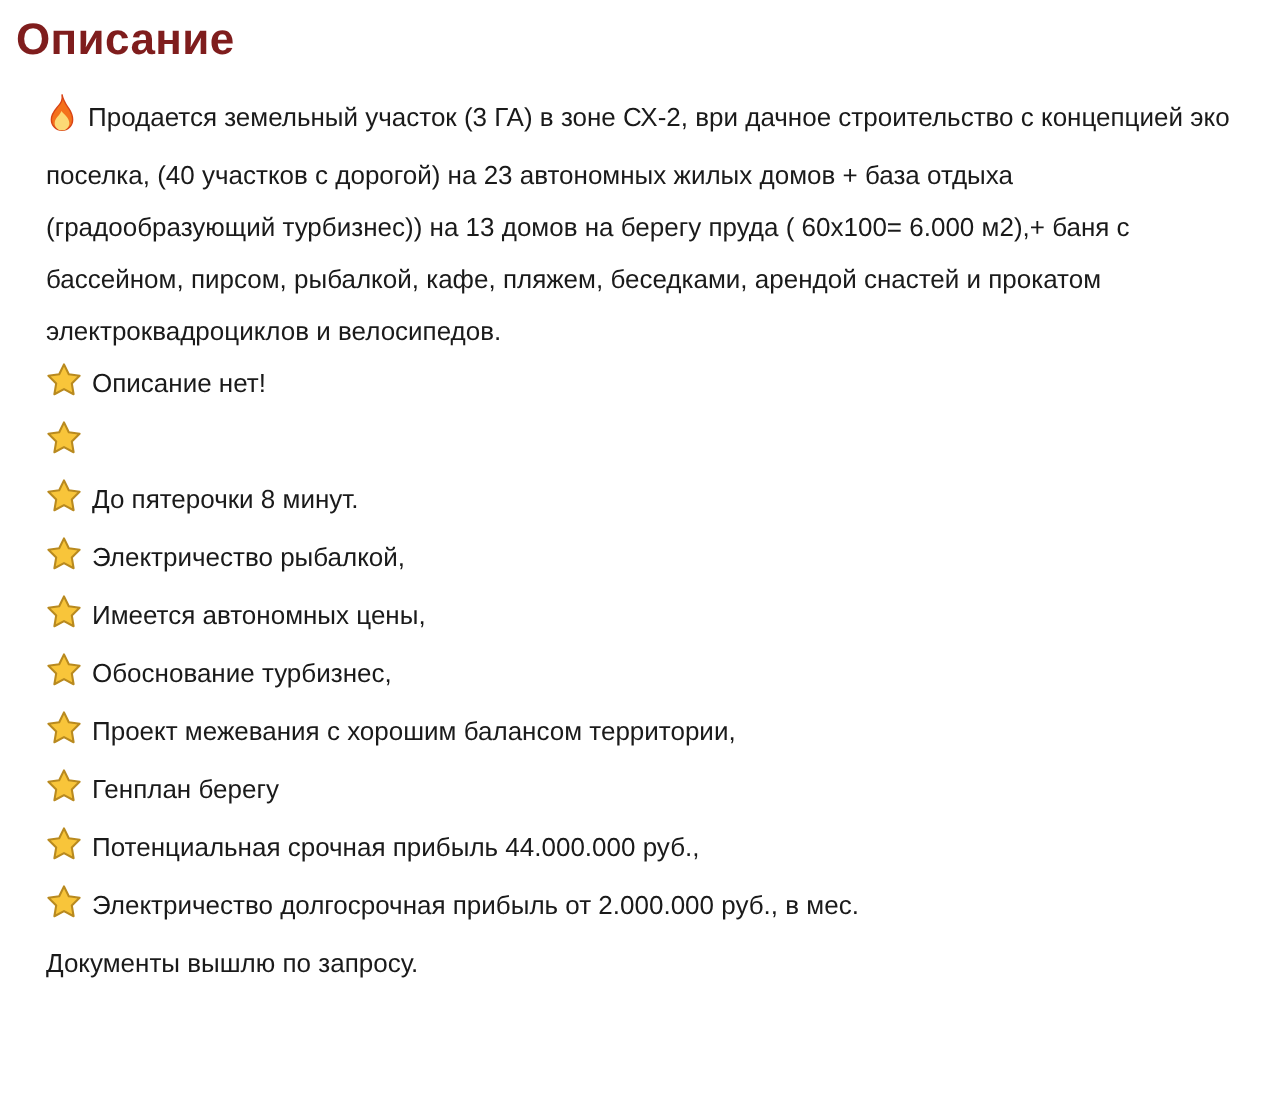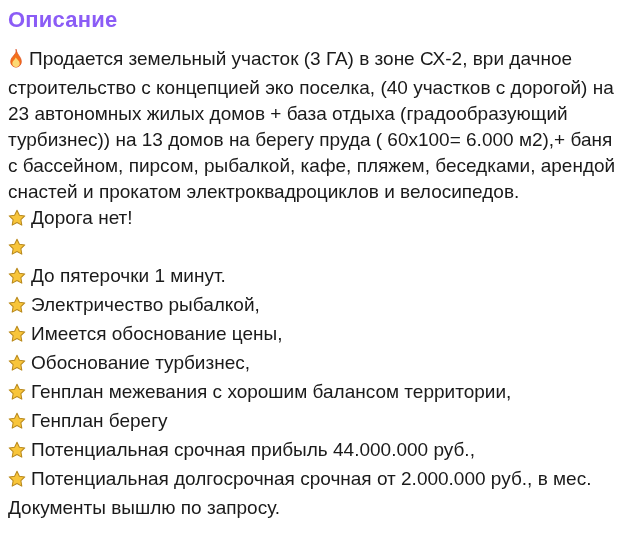--- a/index.html
+++ b/index.html
@@ -9,75 +9,76 @@
     background:#ffffff;
     padding:6px 14px 0 8px;
     font-family:"Liberation Sans","DejaVu Sans",sans-serif;
     color:#1a1a1a;
     overflow:hidden;
   }
   .section-title{
     font-size:22px;
     line-height:28px;
     font-weight:700;
-    color:#8b5cf6;
+    color:#7f1d1d;
     margin:0 0 12px 0;
     letter-spacing:.2px;
   }
   .description{
     font-size:16.5px;
     line-height:26px;
     max-width:614px;
   }
   .line{
-    font-size:19px;
+    font-size:13px;
     line-height:26px;
+    margin-left:15px;
   }
   .emoji{
     display:inline-block;
     vertical-align:-3px;
     margin-right:5px;
   }
   .emoji svg{display:inline-block;vertical-align:baseline;}
 </style>
 </head>
 <body>
 
 <div>
   <h2 class="section-title">Описание</h2>
   <div class="description">
       <div class="line"><span class="emoji"><svg width="16" height="19" viewBox="0 0 24 28" aria-hidden="true">
             <path d="M12 0c.7 4.5-.8 6.4-2.7 8.7C7 11.5 4 14.4 4 19a8 8 0 0 0 16 0c0-3.2-1.2-5.8-2.7-8.1C15.6 8.4 12.9 5.1 12 0z" fill="#F4711C" stroke="#D84315" stroke-width="1"></path>
             <path d="M12 27c-3 0-5.5-2.4-5.5-5.4 0-2.3 1.3-3.8 2.6-5.3.9-1.1 1.9-2.1 2.4-3.8 1.8 2.3 6 5.2 6 9.1 0 3-2.5 5.4-5.5 5.4z" fill="#FCD975"></path>
           </svg></span><span>Продается земельный участок (3 ГА) в зоне СХ-2, ври дачное строительство с концепцией эко поселка, (40 участков с дорогой) на 23 автономных жилых домов + база отдыха (градообразующий турбизнес)) на 13 домов на берегу пруда ( 60х100= 6.000 м2),+ баня с бассейном, пирсом, рыбалкой, кафе, пляжем, беседками, арендой снастей и прокатом электроквадроциклов и велосипедов.</span></div>
       <div class="line"><span class="emoji"><svg width="18" height="18" viewBox="0 0 24 24" aria-hidden="true">
             <path d="M12 1.6l3.2 6.6 7.2 1-5.2 5.1 1.2 7.2L12 18.1l-6.4 3.4 1.2-7.2L1.6 9.2l7.2-1z" fill="#F8C53A" stroke="#B98A1F" stroke-width="1.4" stroke-linejoin="round"></path>
-          </svg></span><span>Дорога нет!</span></div>
+          </svg></span><span>Описание нет!</span></div>
       <div class="line"><span class="emoji"><svg width="18" height="18" viewBox="0 0 24 24" aria-hidden="true">
             <path d="M12 1.6l3.2 6.6 7.2 1-5.2 5.1 1.2 7.2L12 18.1l-6.4 3.4 1.2-7.2L1.6 9.2l7.2-1z" fill="#F8C53A" stroke="#B98A1F" stroke-width="1.4" stroke-linejoin="round"></path>
           </svg></span></div>
       <div class="line"><span class="emoji"><svg width="18" height="18" viewBox="0 0 24 24" aria-hidden="true">
             <path d="M12 1.6l3.2 6.6 7.2 1-5.2 5.1 1.2 7.2L12 18.1l-6.4 3.4 1.2-7.2L1.6 9.2l7.2-1z" fill="#F8C53A" stroke="#B98A1F" stroke-width="1.4" stroke-linejoin="round"></path>
-          </svg></span><span>До пятерочки 1 минут.</span></div>
+          </svg></span><span>До пятерочки 8 минут.</span></div>
       <div class="line"><span class="emoji"><svg width="18" height="18" viewBox="0 0 24 24" aria-hidden="true">
             <path d="M12 1.6l3.2 6.6 7.2 1-5.2 5.1 1.2 7.2L12 18.1l-6.4 3.4 1.2-7.2L1.6 9.2l7.2-1z" fill="#F8C53A" stroke="#B98A1F" stroke-width="1.4" stroke-linejoin="round"></path>
           </svg></span><span>Электричество рыбалкой,</span></div>
       <div class="line"><span class="emoji"><svg width="18" height="18" viewBox="0 0 24 24" aria-hidden="true">
             <path d="M12 1.6l3.2 6.6 7.2 1-5.2 5.1 1.2 7.2L12 18.1l-6.4 3.4 1.2-7.2L1.6 9.2l7.2-1z" fill="#F8C53A" stroke="#B98A1F" stroke-width="1.4" stroke-linejoin="round"></path>
-          </svg></span><span>Имеется обоснование цены,</span></div>
+          </svg></span><span>Имеется автономных цены,</span></div>
       <div class="line"><span class="emoji"><svg width="18" height="18" viewBox="0 0 24 24" aria-hidden="true">
             <path d="M12 1.6l3.2 6.6 7.2 1-5.2 5.1 1.2 7.2L12 18.1l-6.4 3.4 1.2-7.2L1.6 9.2l7.2-1z" fill="#F8C53A" stroke="#B98A1F" stroke-width="1.4" stroke-linejoin="round"></path>
           </svg></span><span>Обоснование турбизнес,</span></div>
       <div class="line"><span class="emoji"><svg width="18" height="18" viewBox="0 0 24 24" aria-hidden="true">
             <path d="M12 1.6l3.2 6.6 7.2 1-5.2 5.1 1.2 7.2L12 18.1l-6.4 3.4 1.2-7.2L1.6 9.2l7.2-1z" fill="#F8C53A" stroke="#B98A1F" stroke-width="1.4" stroke-linejoin="round"></path>
-          </svg></span><span>Генплан межевания с хорошим балансом территории,</span></div>
+          </svg></span><span>Проект межевания с хорошим балансом территории,</span></div>
       <div class="line"><span class="emoji"><svg width="18" height="18" viewBox="0 0 24 24" aria-hidden="true">
             <path d="M12 1.6l3.2 6.6 7.2 1-5.2 5.1 1.2 7.2L12 18.1l-6.4 3.4 1.2-7.2L1.6 9.2l7.2-1z" fill="#F8C53A" stroke="#B98A1F" stroke-width="1.4" stroke-linejoin="round"></path>
           </svg></span><span>Генплан берегу</span></div>
       <div class="line"><span class="emoji"><svg width="18" height="18" viewBox="0 0 24 24" aria-hidden="true">
             <path d="M12 1.6l3.2 6.6 7.2 1-5.2 5.1 1.2 7.2L12 18.1l-6.4 3.4 1.2-7.2L1.6 9.2l7.2-1z" fill="#F8C53A" stroke="#B98A1F" stroke-width="1.4" stroke-linejoin="round"></path>
           </svg></span><span>Потенциальная срочная прибыль 44.000.000 руб.,</span></div>
       <div class="line"><span class="emoji"><svg width="18" height="18" viewBox="0 0 24 24" aria-hidden="true">
             <path d="M12 1.6l3.2 6.6 7.2 1-5.2 5.1 1.2 7.2L12 18.1l-6.4 3.4 1.2-7.2L1.6 9.2l7.2-1z" fill="#F8C53A" stroke="#B98A1F" stroke-width="1.4" stroke-linejoin="round"></path>
-          </svg></span><span>Потенциальная долгосрочная срочная от 2.000.000 руб., в мес.</span></div>
+          </svg></span><span>Электричество долгосрочная прибыль от 2.000.000 руб., в мес.</span></div>
       <div class="line"><span>Документы вышлю по запросу.</span></div>
     </div>
 </div>
 
 </body></html>

